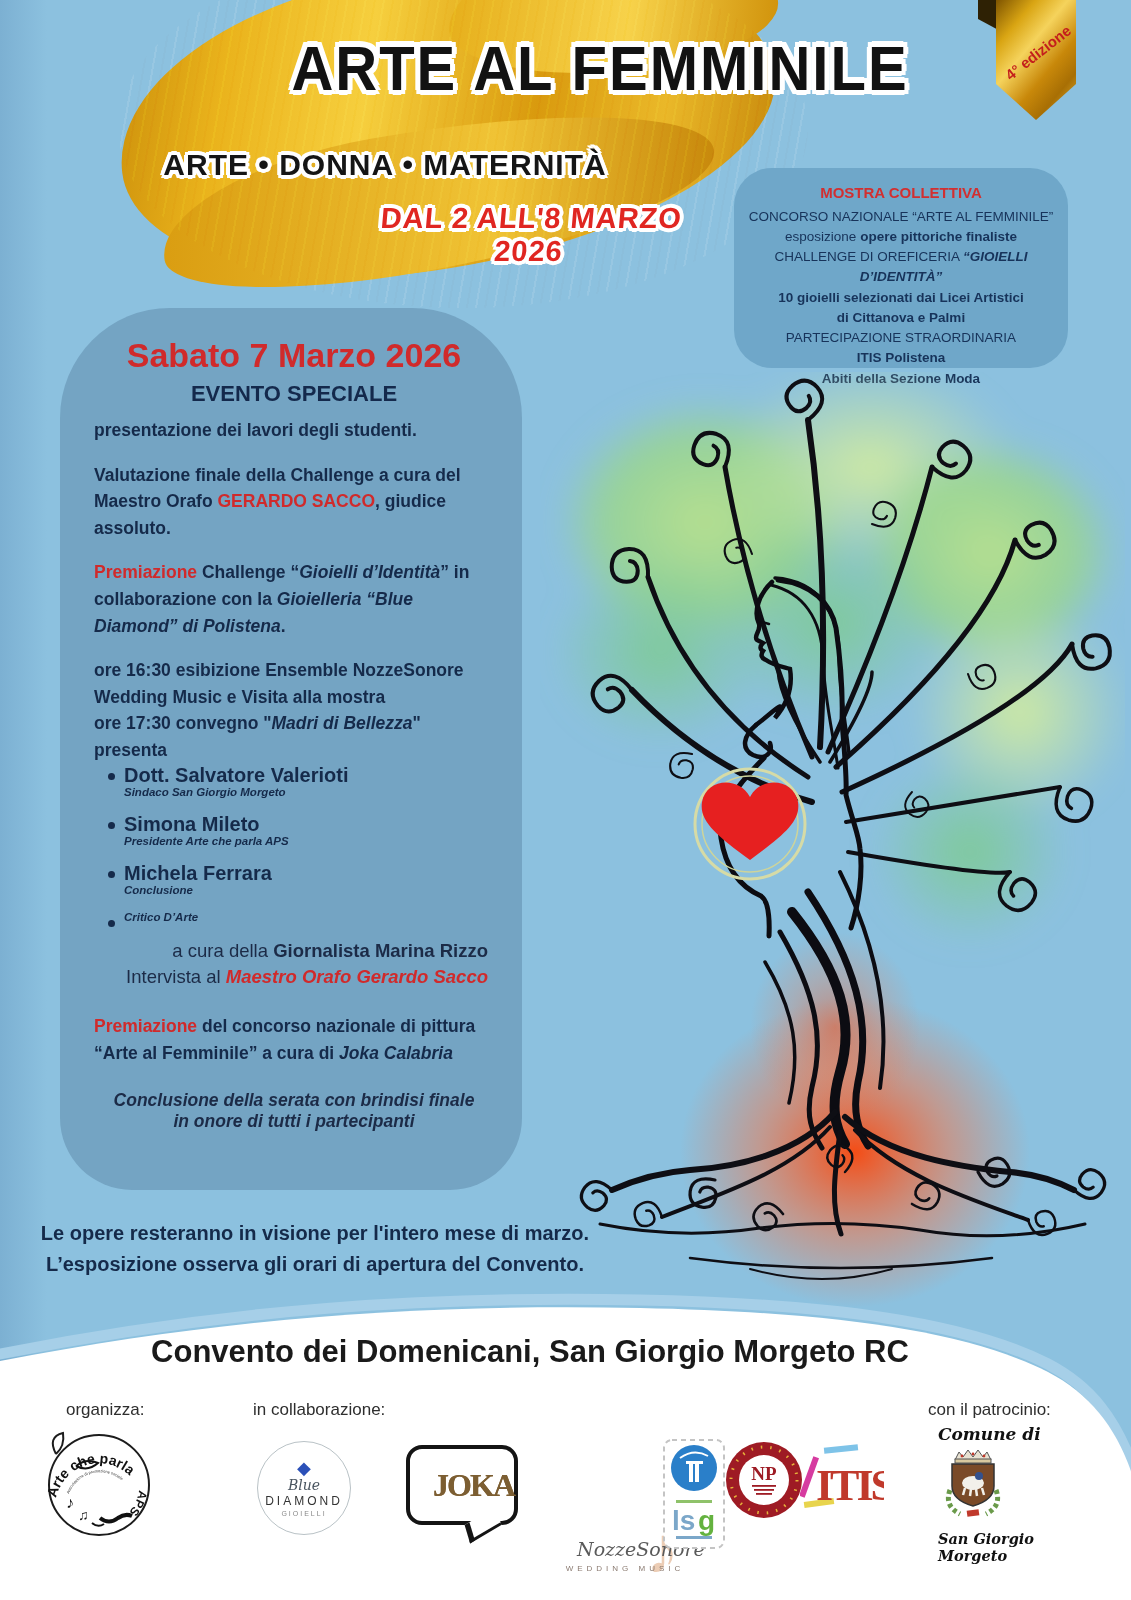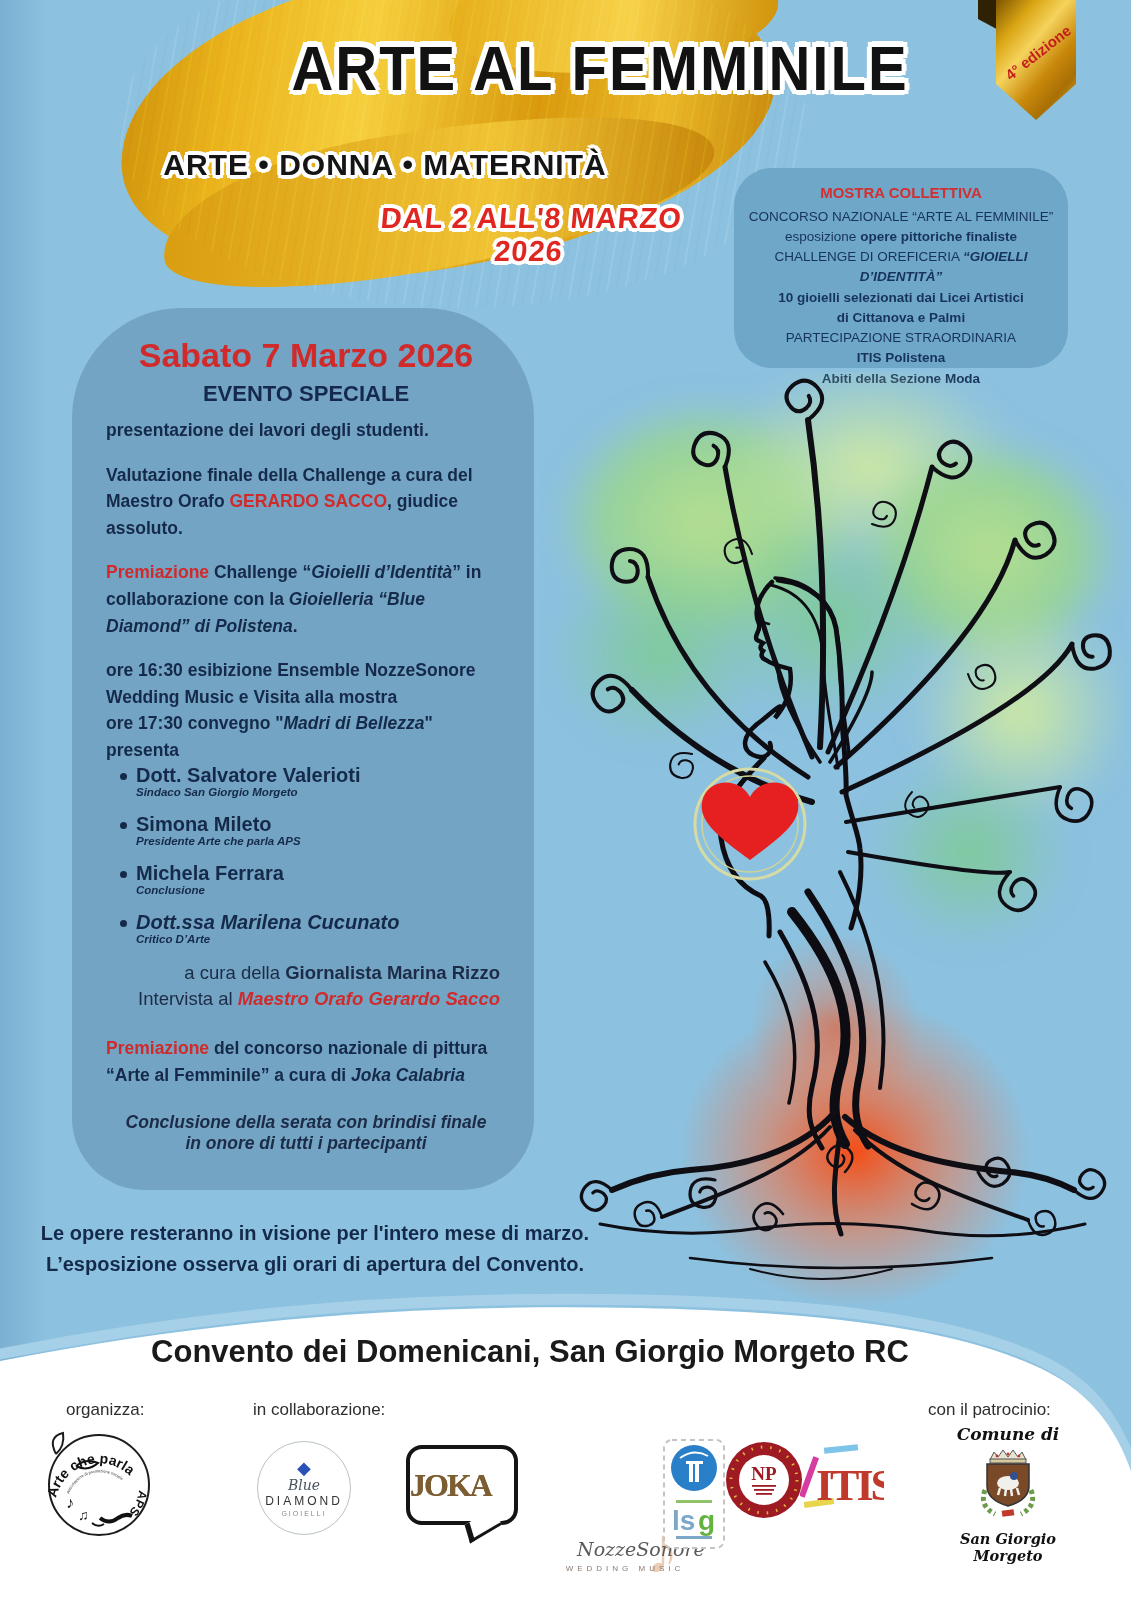--- a/index.html
+++ b/index.html
@@ -37,21 +37,21 @@
     filter:drop-shadow(-5px 3px 3px rgba(0,0,0,.4));}
   .ribbon span{position:absolute;left:-8px;top:44px;width:100px;text-align:center;
     transform:rotate(-38deg);font-size:15px;font-weight:900;color:#c41f1c;}
   
   .mostra{position:absolute;left:734px;top:168px;width:334px;height:200px;
     background:#6fa7c9;border-radius:38px;padding:14px 10px 0 10px;box-sizing:border-box;
     text-align:center;font-size:13.5px;line-height:1.5;color:#17335a;}
   .mostra .mtitle{color:#d22f30;font-weight:bold;font-size:15px;margin-bottom:2px;}
   .mostra b{font-weight:bold;}
   
-  .panel{position:absolute;left:72px;top:308px;width:462px;height:882px;
+  .panel{position:absolute;left:60px;top:308px;width:462px;height:882px;
     background:#74a4c3;border-radius:110px 110px 72px 72px;box-sizing:border-box;
     padding:20px 28px 0 34px;}
   .panel .day{color:#d02a2b;font-size:34px;font-weight:800;text-align:center;margin:8px 0 6px 0;}
   .panel .special{font-size:22px;font-weight:800;text-align:center;color:#14294c;margin-bottom:10px;}
   .ptext{font-size:17.5px;font-weight:700;line-height:1.52;color:#152a4a;}
   .red{color:#d02a2b;}
   .it{font-style:italic;}.gap18{height:18px;}
   .presenter{color:#d02a2b;font-weight:800;font-style:italic;font-size:20px;text-align:center;margin:4px 0 6px 0;}
   .interv{font-size:19px;font-weight:800;margin-bottom:2px;}
   ul.speakers{list-style:none;margin:0;padding:0 0 0 30px;}
@@ -71,30 +71,30 @@
     font-size:31px;font-weight:800;color:#1a1a1a;z-index:5;}
   .flabel{position:absolute;font-size:17px;color:#2e2e2e;z-index:5;}
   .logo{position:absolute;z-index:5;}
   .bd-circle{width:92px;height:92px;border-radius:50%;background:#fff;border:1px solid #b9c2c6;
     display:flex;flex-direction:column;align-items:center;justify-content:center;text-align:center;}
   .bd-circle .dia{color:#2b50b8;font-size:18px;line-height:1;}
   .bd-circle .l1{font-family:"DejaVu Serif",serif;font-style:italic;font-size:14px;color:#4a5560;}
   .bd-circle .l2{font-size:12px;letter-spacing:3px;color:#333;margin-top:1px;}
   .bd-circle .l3{font-size:7px;letter-spacing:2px;color:#888;margin-top:2px;}
   .joka{width:104px;height:72px;border:4px solid #141414;border-radius:16px;background:#fff;
-    display:flex;align-items:center;justify-content:flex-start;position:relative;}
+    display:flex;align-items:center;justify-content:flex-end;position:relative;}
   .joka::after{content:"";position:absolute;right:18px;bottom:-17px;width:22px;height:22px;background:#fff;
     border-right:4px solid #141414;border-bottom:4px solid #141414;transform:skewX(-35deg) rotate(45deg);}
   .joka span{font-family:"Liberation Serif",serif;font-weight:900;font-size:32px;letter-spacing:-2px;
     background:linear-gradient(180deg,#9a7a46,#6e5026 55%,#a8854c);-webkit-background-clip:text;background-clip:text;color:#7c5e32;}
   .nozze{width:120px;height:80px;position:relative;text-align:center;}
   .nozze .note{position:absolute;right:6px;top:-8px;font-size:66px;color:#eccdb5;font-weight:400;}
   .nozze .script{position:relative;font-family:"DejaVu Serif",serif;font-style:italic;font-size:19px;color:#5a5a5a;top:18px;margin-left:12px;}
   .nozze .sub{position:relative;top:22px;font-size:8px;letter-spacing:4px;color:#8a7a70;}
-  .comune{width:140px;text-align:center;}
+  .comune{width:140px;}
   .comune .c-top{font-family:"DejaVu Serif",serif;font-weight:bold;font-style:italic;font-size:17px;color:#111;}
   .comune .c-bottom{font-family:"DejaVu Serif",serif;font-weight:bold;font-style:italic;font-size:14.5px;color:#111;margin-top:2px;}
 </style>
 </head>
 <body>
 
 <div class="poster">
 
   <div class="brush">
     <div class="b1"></div>
@@ -152,21 +152,20 @@
       </li>
       <li>
         <div class="sname">Simona Mileto</div>
         <div class="srole">Presidente Arte che parla APS</div>
       </li>
       <li>
         <div class="sname">Michela Ferrara</div>
         <div class="srole">Conclusione</div>
       </li>
       <li>
-        <div class="sname">Dott.ssa Marilena Cucunato</div>
         <div class="srole">Critico D’Arte</div>
       </li>
     </ul>
 
     <div class="intervista">
       <div><span style="font-weight:400">a cura della </span><span>Giornalista Marina Rizzo</span></div>
       <div><span style="font-weight:400">Intervista al </span><span class="red it">Maestro Orafo  Gerardo Sacco</span></div>
     </div>
 
     <div class="ptext premi2">

